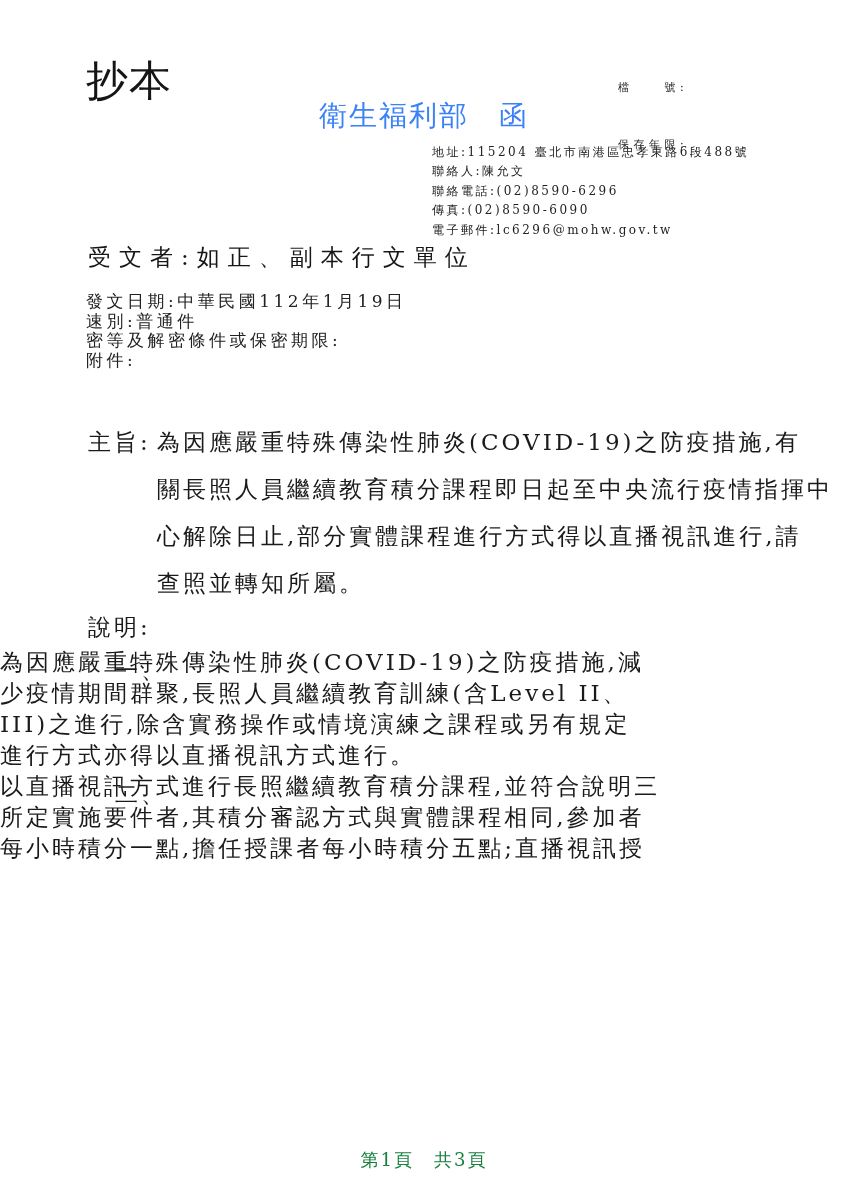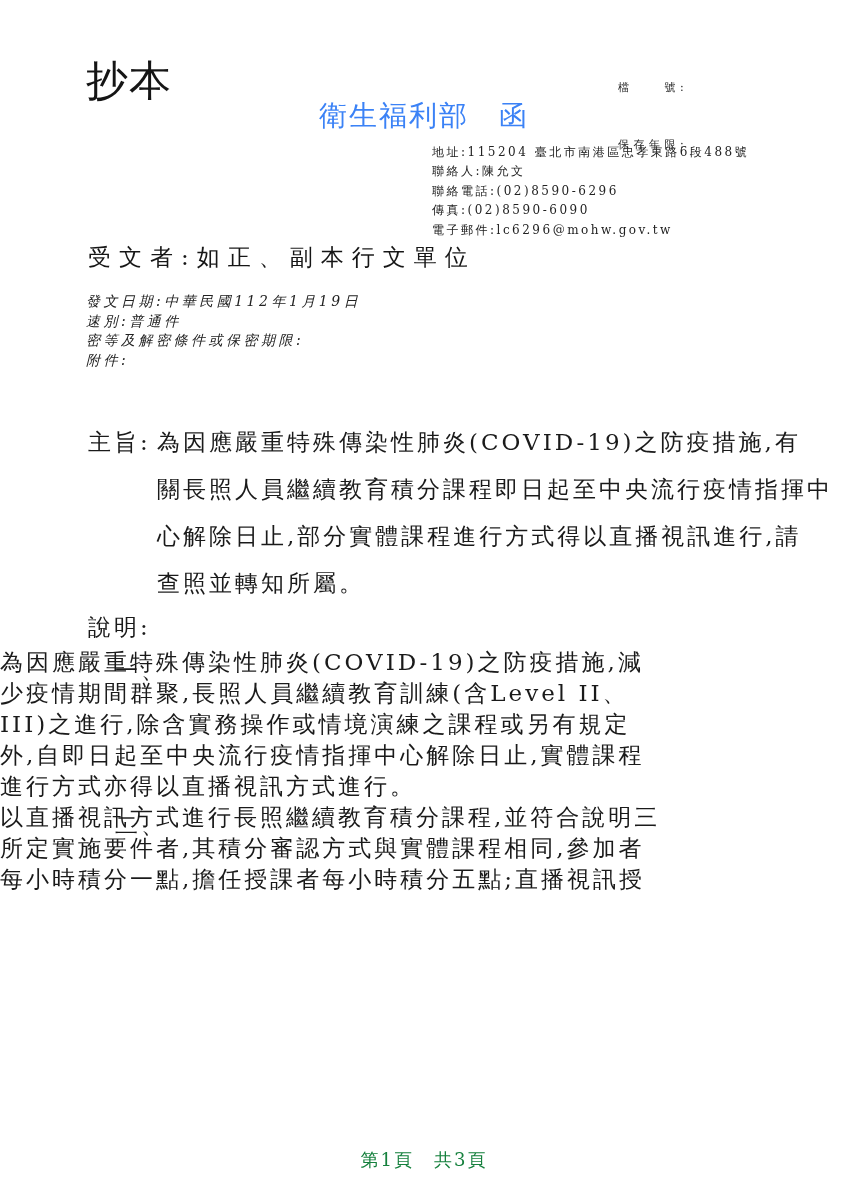--- a/index.html
+++ b/index.html
@@ -33,23 +33,22 @@
     font-size:12px;letter-spacing:2.5px;line-height:19.4px;
     color:#222222;
   }
   .recipient{
     position:absolute;left:88px;top:242px;
     font-size:23px;letter-spacing:8px;
     color:#161616;
   }
   .meta{
     position:absolute;left:86px;top:292px;
-    font-size:14px;letter-spacing:3.5px;line-height:19.6px;
+    font-size:17px;letter-spacing:3.5px;line-height:19.6px;
     color:#222222;
-    font-style:italic;
   }
   .body{
     position:absolute;left:0;top:419px;width:848px;
     font-size:23px;letter-spacing:3px;
     color:#1a1a1a;
   }
   .para{position:relative;}
   .para .plabel{
     position:absolute;left:88px;top:0;
     line-height:47px;
@@ -116,21 +115,20 @@
     </div>
 
     <div class="section-head">說明:</div>
 
     <div class="item">
       <span class="ilabel">一、</span>
       <div class="plines">
         <div class="pline">為因應嚴重特殊傳染性肺炎(COVID-19)之防疫措施,減</div>
         <div class="pline">少疫情期間群聚,長照人員繼續教育訓練(含Level II、</div>
         <div class="pline">III)之進行,除含實務操作或情境演練之課程或另有規定</div>
-        <div class="pline">外,自即日起至中央流行疫情指揮中心解除日止,實體課程</div>
         <div class="pline">進行方式亦得以直播視訊方式進行。</div>
       </div>
     </div>
 
     <div class="item">
       <span class="ilabel">二、</span>
       <div class="plines">
         <div class="pline">以直播視訊方式進行長照繼續教育積分課程,並符合說明三</div>
         <div class="pline">所定實施要件者,其積分審認方式與實體課程相同,參加者</div>
         <div class="pline">每小時積分一點,擔任授課者每小時積分五點;直播視訊授</div>

